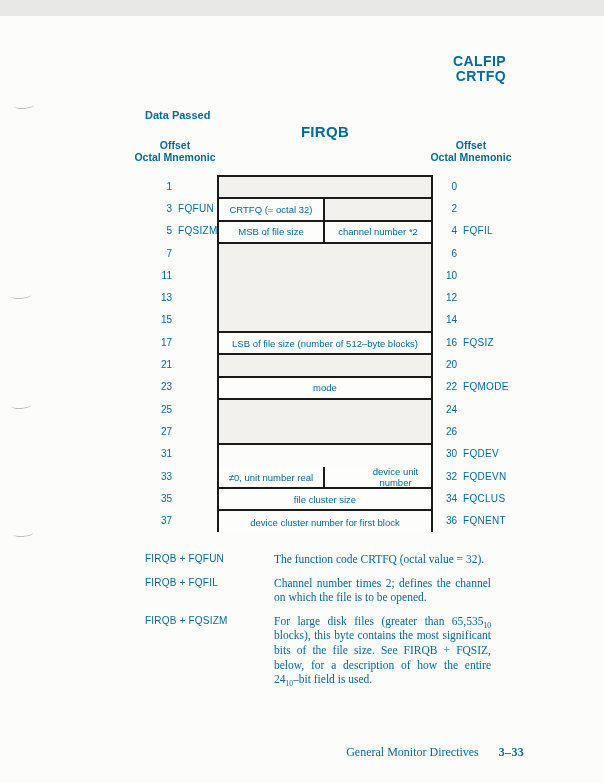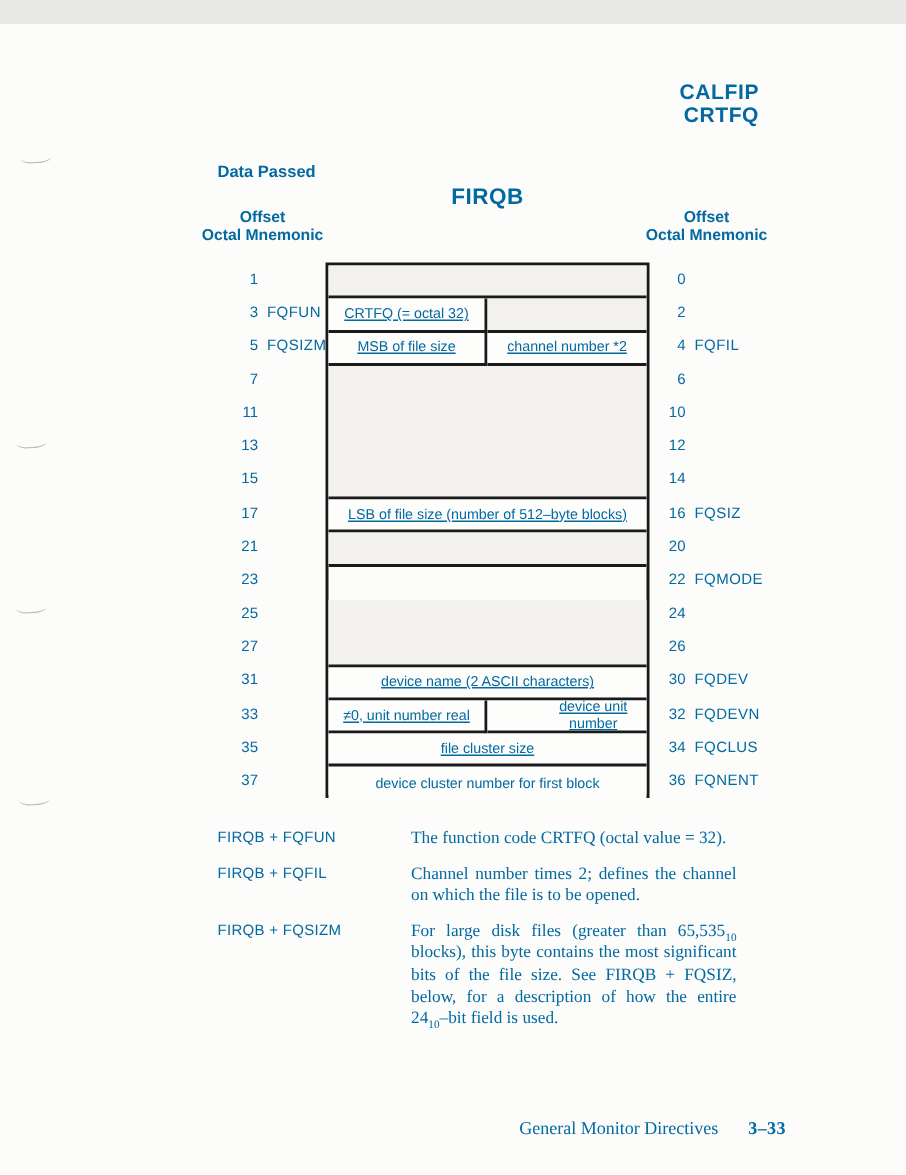--- a/index.html
+++ b/index.html
@@ -34,21 +34,21 @@
 
   .boxes {
     display:grid; grid-template-rows:repeat(16, 22.3px); grid-template-columns:1fr 1fr;
     border:2px solid #1a1a1a; height:357px;
   }
   .cell {
     display:flex; align-items:center; justify-content:center;
     font-size:9.5px; text-align:center; background:#fdfdfc; overflow:hidden;
   }
   .cell.shaded { background:#f2f1ed; }
-  .bb { border-bottom:2px solid #1a1a1a;text-decoration:underline; }
+  .bb { border-bottom:2px solid #1a1a1a; }
   .br { border-right:2px solid #1a1a1a; }
   .r1  { grid-row:1;    grid-column:1/3; }
   .r2a { grid-row:2;    grid-column:1; }
   .r2b { grid-row:2;    grid-column:2; }
   .r3a { grid-row:3;    grid-column:1; }
   .r3b { grid-row:3;    grid-column:2; }
   .r4  { grid-row:4/8;  grid-column:1/3; }
   .r8  { grid-row:8;    grid-column:1/3; }
   .r9  { grid-row:9;    grid-column:1/3; }
   .r10 { grid-row:10;   grid-column:1/3; }
@@ -172,22 +172,22 @@
 
     <div class="boxes">
       <div class="cell shaded bb r1"></div>
       <div class="cell bb br r2a">CRTFQ (= octal 32)</div>
       <div class="cell shaded bb r2b"></div>
       <div class="cell bb br r3a">MSB of file size</div>
       <div class="cell bb r3b">channel number *2</div>
       <div class="cell shaded bb r4"></div>
       <div class="cell bb r8">LSB of file size (number of 512–byte blocks)</div>
       <div class="cell shaded bb r9"></div>
+      <div class="cell bb r10">mode</div>
       <div class="cell shaded bb r11"></div>
-      <div class="cell bb r13">device name (2 ASCII characters)</div>
       <div class="cell bb br r14a">≠0, unit number real</div>
       <div class="cell bb r14b">device unit number</div>
       <div class="cell r16">device cluster number for first block</div>
       <div class="cell bb r15">file cluster size</div>
     </div>
 
     <div class="lblcol right" style="padding-left:1px;">
       <div class="lbl">
           <span class="num">0</span>
           <span class="mn"></span>

